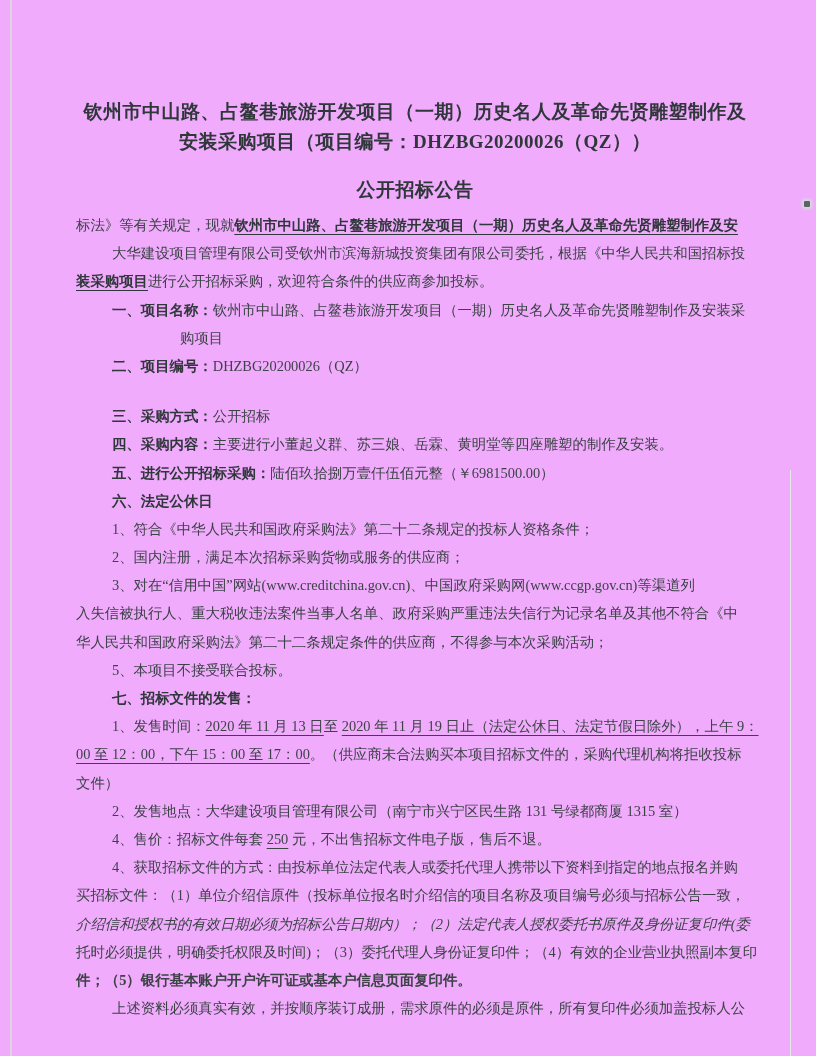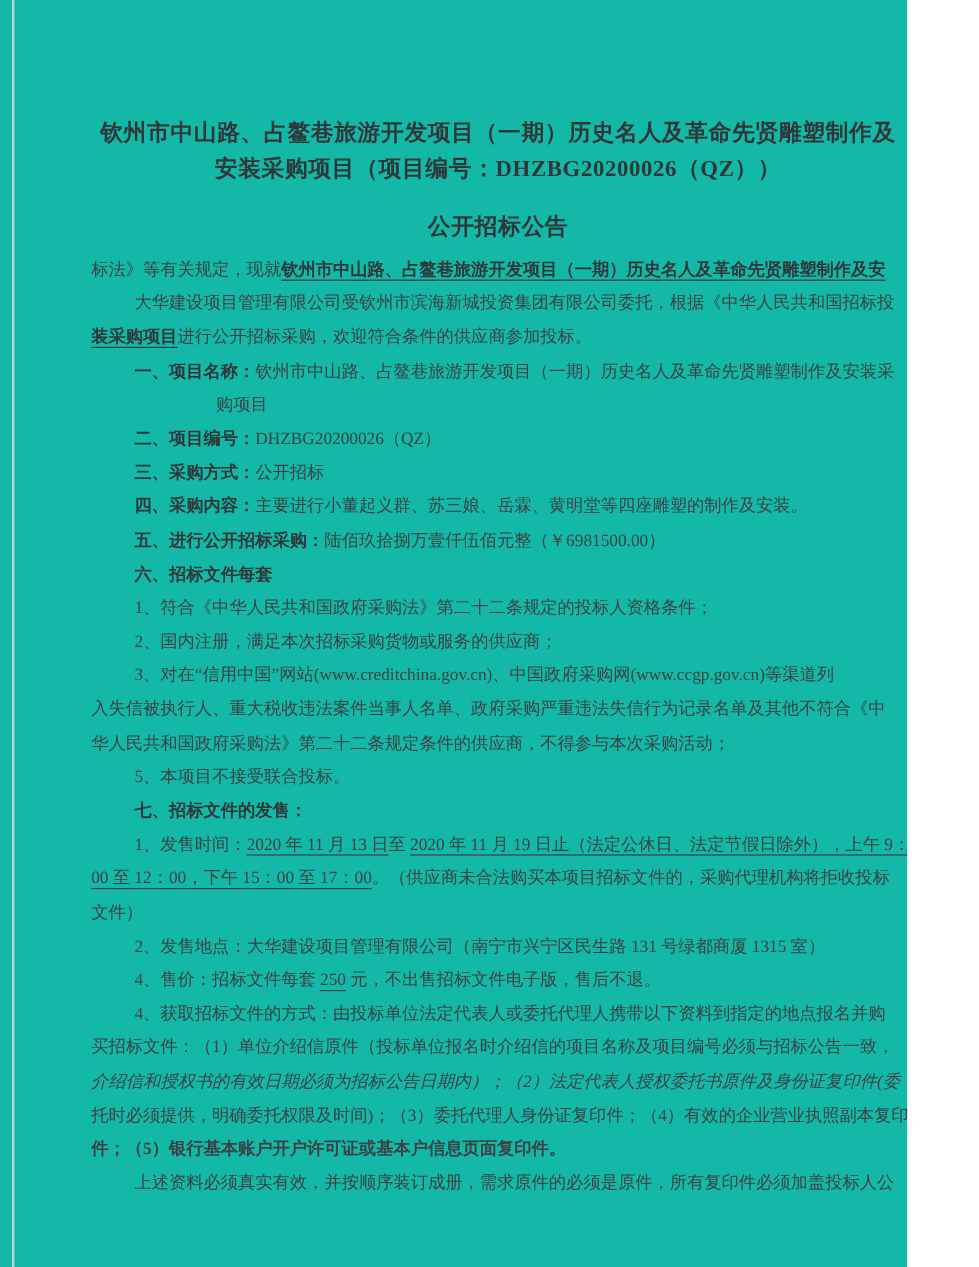--- a/index.html
+++ b/index.html
@@ -1,19 +1,19 @@
 <!DOCTYPE html>
 <html><head>
 <meta charset="utf-8">
 <style>
   html,body{margin:0;padding:0;background:#ffffff;}
   .page{
     position:relative;
-    width:756px;height:1056px;
-    background:#14b8a6;
+    width:816px;height:1056px;
+    background:#f0abfc;
     overflow:hidden;
     font-family:"Liberation Serif","DejaVu Serif",serif;
     color:#3c4246;
   }
   .edge-left{
     position:absolute;left:10px;top:0;bottom:0;width:2px;
     background:#d8dbd8;opacity:.85;
   }
   .edge-right{
     position:absolute;left:790px;top:470px;bottom:0;width:1px;
@@ -47,24 +47,24 @@
       <div class="tline">安装采购项目（项目编号：DHZBG20200026（QZ））</div>
       <div class="tline t3">公开招标公告</div>
     </h1>
     <div class="docbody">
         <div class="line" style="padding-left: 0px;"><span>标法》等有关规定，现就</span><span class="b u">钦州市中山路、占鳌巷旅游开发项目（一期）历史名人及革命先贤雕塑制作及安</span></div>
         <div class="line" style="padding-left: 36px;"><span>大华建设项目管理有限公司受钦州市滨海新城投资集团有限公司委托，根据《中华人民共和国招标投</span></div>
         <div class="line" style="padding-left: 0px;"><span class="b u">装采购项目</span><span>进行公开招标采购，欢迎符合条件的供应商参加投标。</span></div>
         <div class="line" style="padding-left: 36px;"><span class="b">一、项目名称：</span><span>钦州市中山路、占鳌巷旅游开发项目（一期）历史名人及革命先贤雕塑制作及安装采</span></div>
         <div class="line" style="padding-left: 104px;"><span>购项目</span></div>
         <div class="line" style="padding-left: 36px;"><span class="b">二、项目编号：</span><span>DHZBG20200026（QZ）</span></div>
-        <div class="line" style="padding-left: 36px;"><span class="b">三、采购方式：</span><span>公开招标</span></div>
+        <div class="line" style="padding-left: 36px; margin-top: 22px;"><span class="b">三、采购方式：</span><span>公开招标</span></div>
         <div class="line" style="padding-left: 36px;"><span class="b">四、采购内容：</span><span>主要进行小董起义群、苏三娘、岳霖、黄明堂等四座雕塑的制作及安装。</span></div>
         <div class="line" style="padding-left: 36px;"><span class="b">五、进行公开招标采购：</span><span>陆佰玖拾捌万壹仟伍佰元整（￥6981500.00）</span></div>
-        <div class="line" style="padding-left: 36px;"><span class="b">六、招标文件每套</span></div>
+        <div class="line" style="padding-left: 36px;"><span class="b">六、法定公休日</span></div>
         <div class="line" style="padding-left: 36px;"><span>1、符合《中华人民共和国政府采购法》第二十二条规定的投标人资格条件；</span></div>
         <div class="line" style="padding-left: 36px;"><span>2、国内注册，满足本次招标采购货物或服务的供应商；</span></div>
         <div class="line" style="padding-left: 36px;"><span>3、对在“信用中国”网站(www.creditchina.gov.cn)、中国政府采购网(www.ccgp.gov.cn)等渠道列</span></div>
         <div class="line" style="padding-left: 0px;"><span>入失信被执行人、重大税收违法案件当事人名单、政府采购严重违法失信行为记录名单及其他不符合《中</span></div>
         <div class="line" style="padding-left: 0px;"><span>华人民共和国政府采购法》第二十二条规定条件的供应商，不得参与本次采购活动；</span></div>
         <div class="line" style="padding-left: 36px;"><span>5、本项目不接受联合投标。</span></div>
         <div class="line" style="padding-left: 36px;"><span class="b">七、招标文件的发售：</span></div>
         <div class="line" style="padding-left: 36px;"><span>1、发售时间：</span><span class="u">2020 年 11 月 13 日</span><span>至 </span><span class="u">2020 年 11 月 19 日止（法定公休日、法定节假日除外），上午 9：</span></div>
         <div class="line" style="padding-left: 0px;"><span class="u">00 至 12：00，下午 15：00 至 17：00</span><span>。（供应商未合法购买本项目招标文件的，采购代理机构将拒收投标</span></div>
         <div class="line" style="padding-left: 0px;"><span>文件）</span></div>

